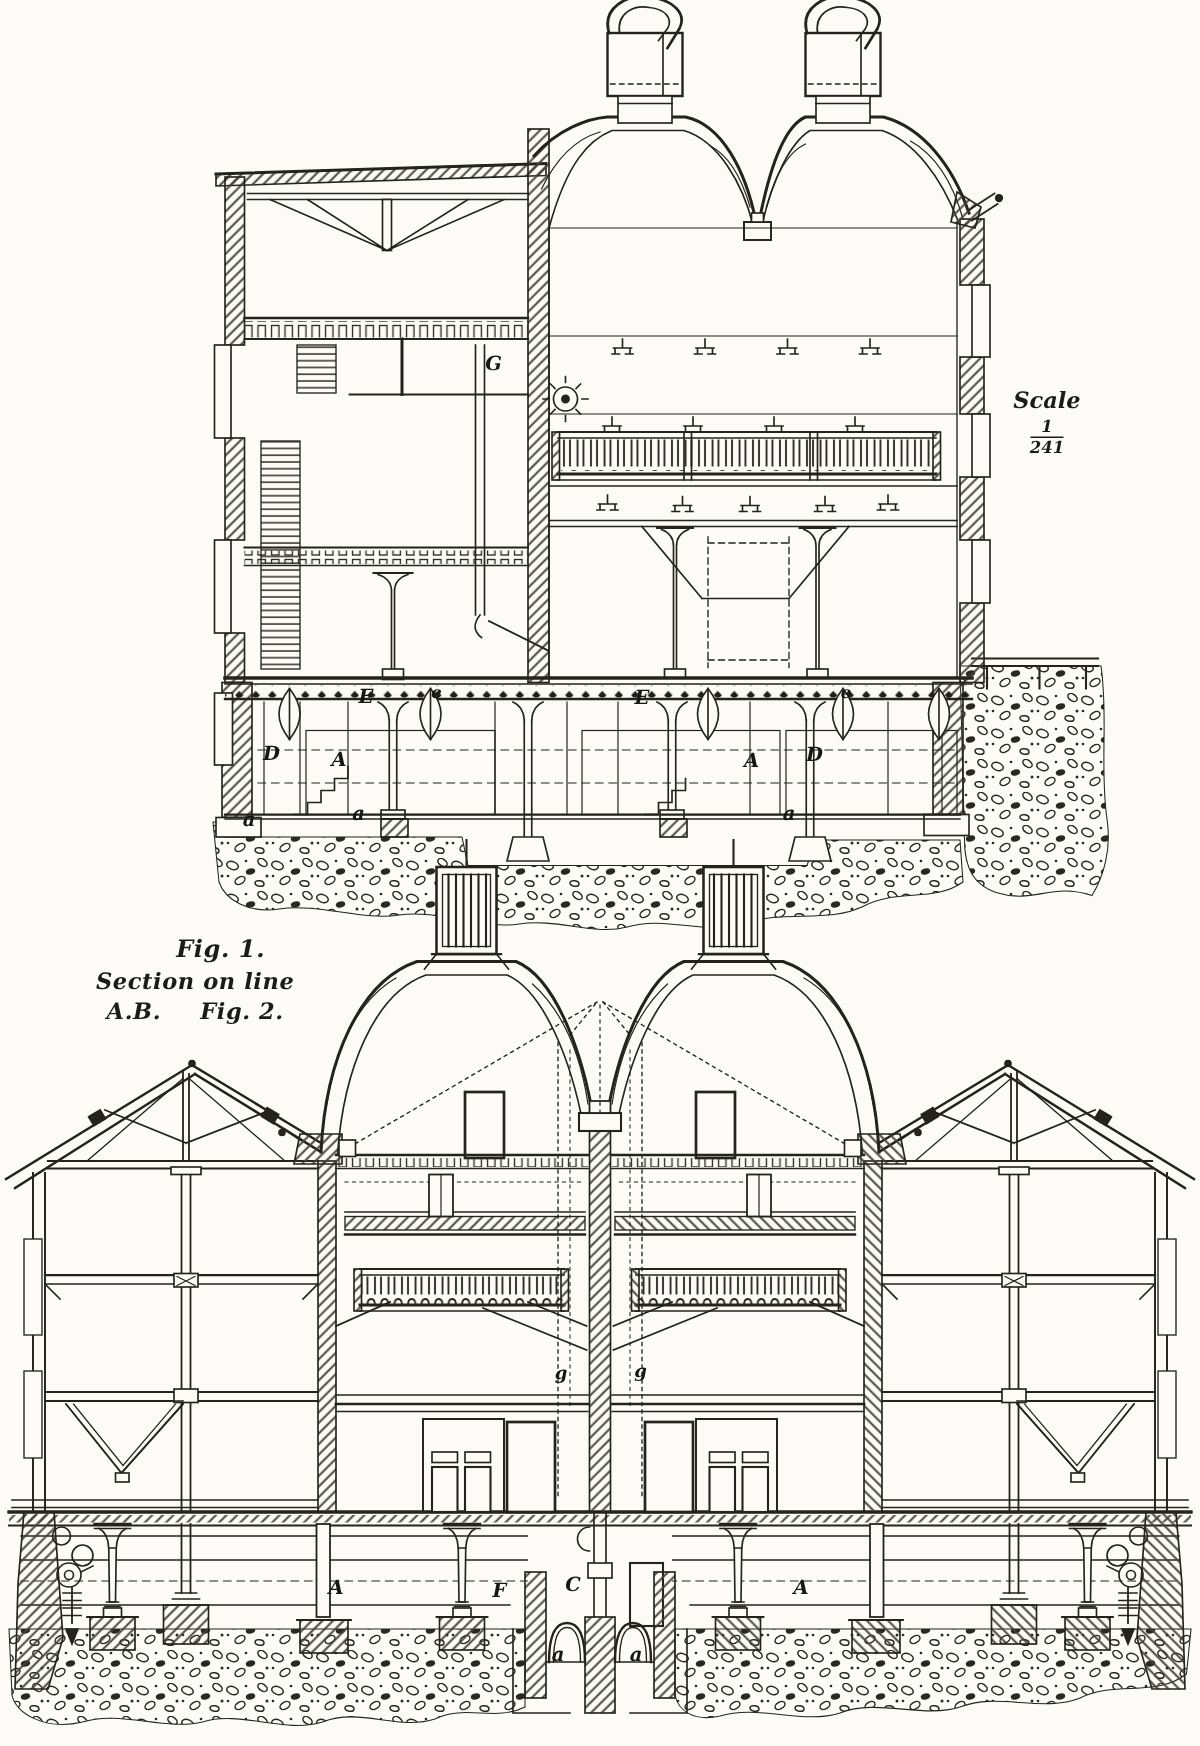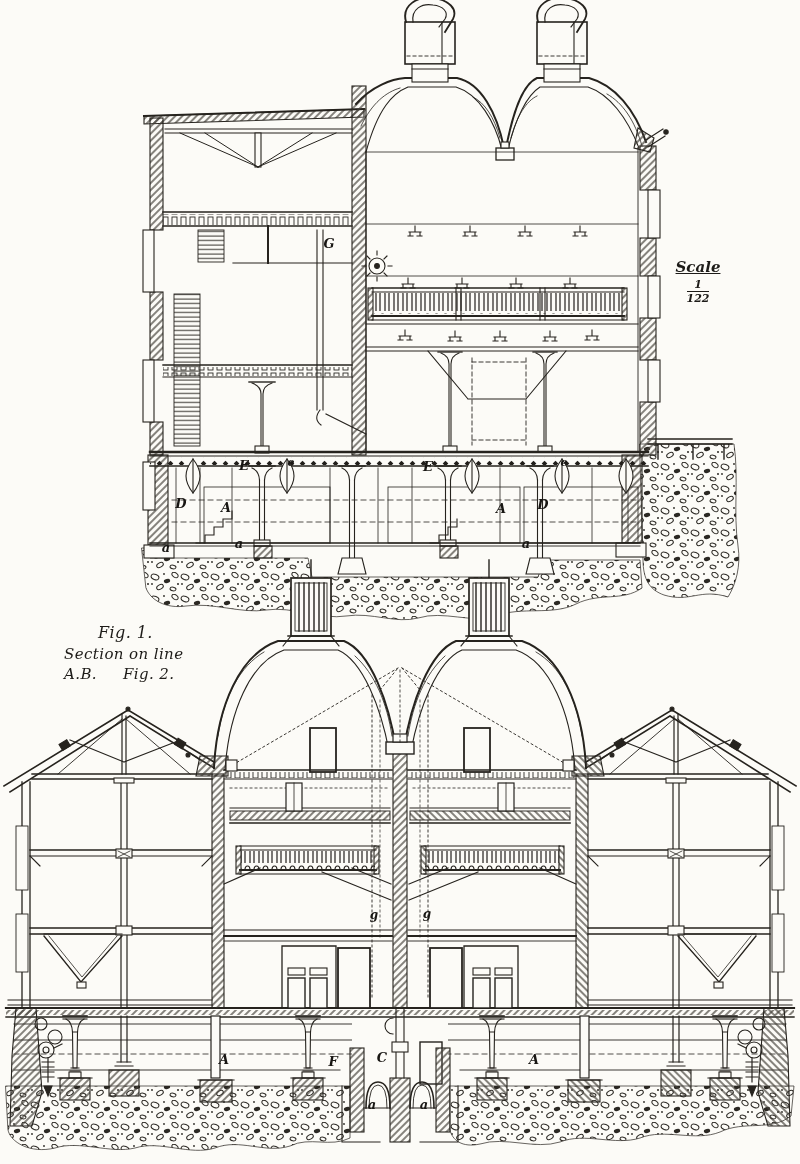--- a/index.html
+++ b/index.html
@@ -2,27 +2,27 @@
 <html><head>
 <meta charset="utf-8">
 <style>
   html,body{margin:0;padding:0;background:#e9e7e0;}
   .sheet{position:relative;width:800px;height:1164px;background:#fcfbf7;overflow:hidden;
          font-family:"DejaVu Serif","Liberation Serif",serif;color:#1d1b18;}
   .sheet svg{position:absolute;left:0;top:0;}
   .overlay{position:absolute;left:0;top:0;width:800px;height:1164px;pointer-events:none;}
   .lbl{position:absolute;transform:translate(-50%,-50%);font-style:italic;font-weight:bold;
        font-size:13px;line-height:1;color:#181613;}
-  .caption{position:absolute;left:64px;top:622px;font-style:italic;font-weight:normal;
-           font-size:15px;line-height:1.35;letter-spacing:.4px;}
+  .caption{position:absolute;left:64px;top:622px;font-style:italic;font-weight:bold;
+           font-size:15px;line-height:1.35;letter-spacing:.4px;text-align:center;}
   .caption .c1{margin-left:34px;font-size:16px;}
   .caption .c3{margin-left:0;}
   .caption .gap{display:inline-block;width:26px;}
   .scalebox{position:absolute;left:660px;top:258px;width:76px;text-align:center;
-            font-style:italic;font-weight:bold;font-size:15px;text-decoration:underline;}
+            font-style:italic;font-weight:bold;font-size:15px;}
   .frac{display:inline-block;margin-top:3px;font-size:11px;line-height:1.05;}
   .frac .num{display:block;}
   .frac .den{display:block;border-top:1.4px solid #1d1b18;padding-top:1px;}
 </style>
 </head>
 <body>
 
 <div class="sheet">
 <svg width="800" height="1164" viewBox="0 0 800 1164">
 <defs>
@@ -353,21 +353,21 @@
   <div class="caption">
     <div class="c1">Fig. 1.</div>
     <div class="c2">Section on line</div>
     <div class="c3"><span>A.B.</span><span class="gap"></span><span>Fig. 2.</span></div>
   </div>
 
   <div class="scalebox">
     <div>Scale</div>
     <div class="frac">
       <span class="num">1</span>
-      <span class="den">122</span>
+      <span class="den">241</span>
     </div>
   </div>
 
   <span class="lbl" style="left:329px;top:243px">G</span>
   <span class="lbl" style="left:244px;top:465px">E</span>
   <span class="lbl" style="left:291px;top:462px;font-size:11px">e</span>
   <span class="lbl" style="left:428px;top:466px">E</span>
   <span class="lbl" style="left:564px;top:462px;font-size:11px">e</span>
   <span class="lbl" style="left:181px;top:503px">D</span>
   <span class="lbl" style="left:226px;top:507px">A</span>

